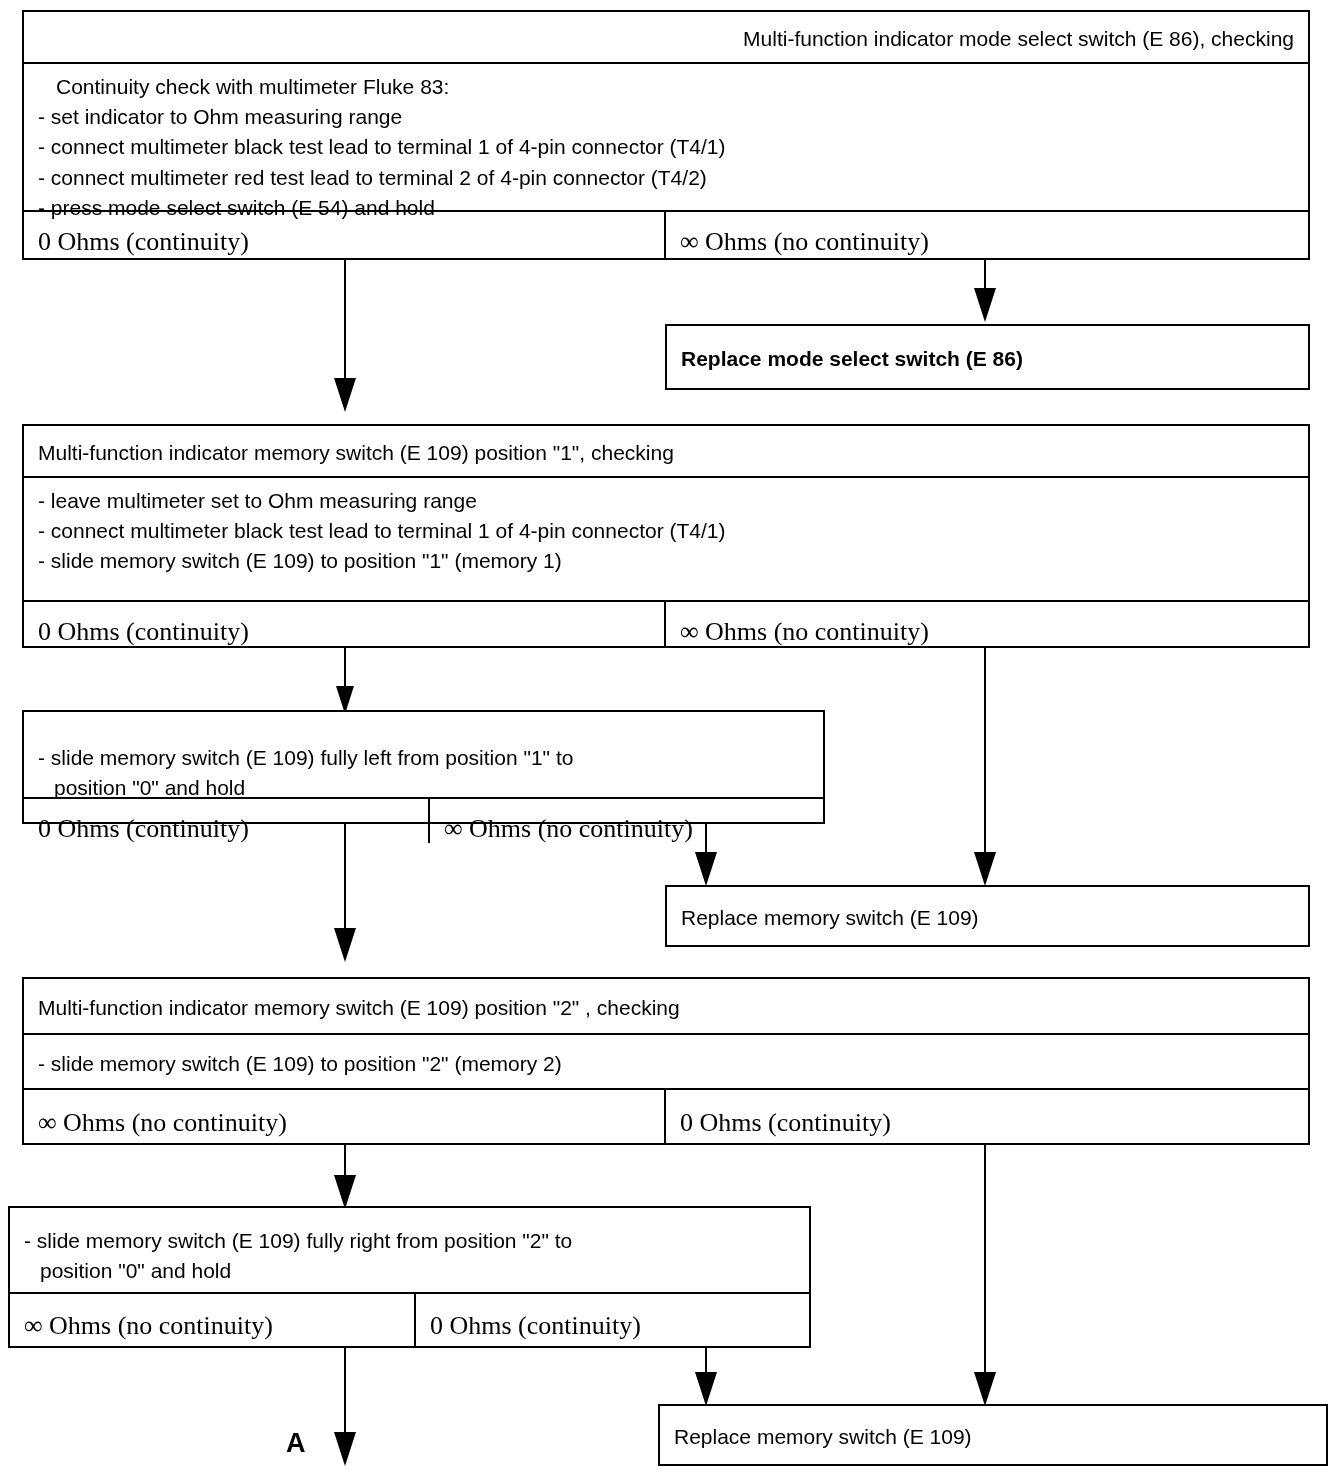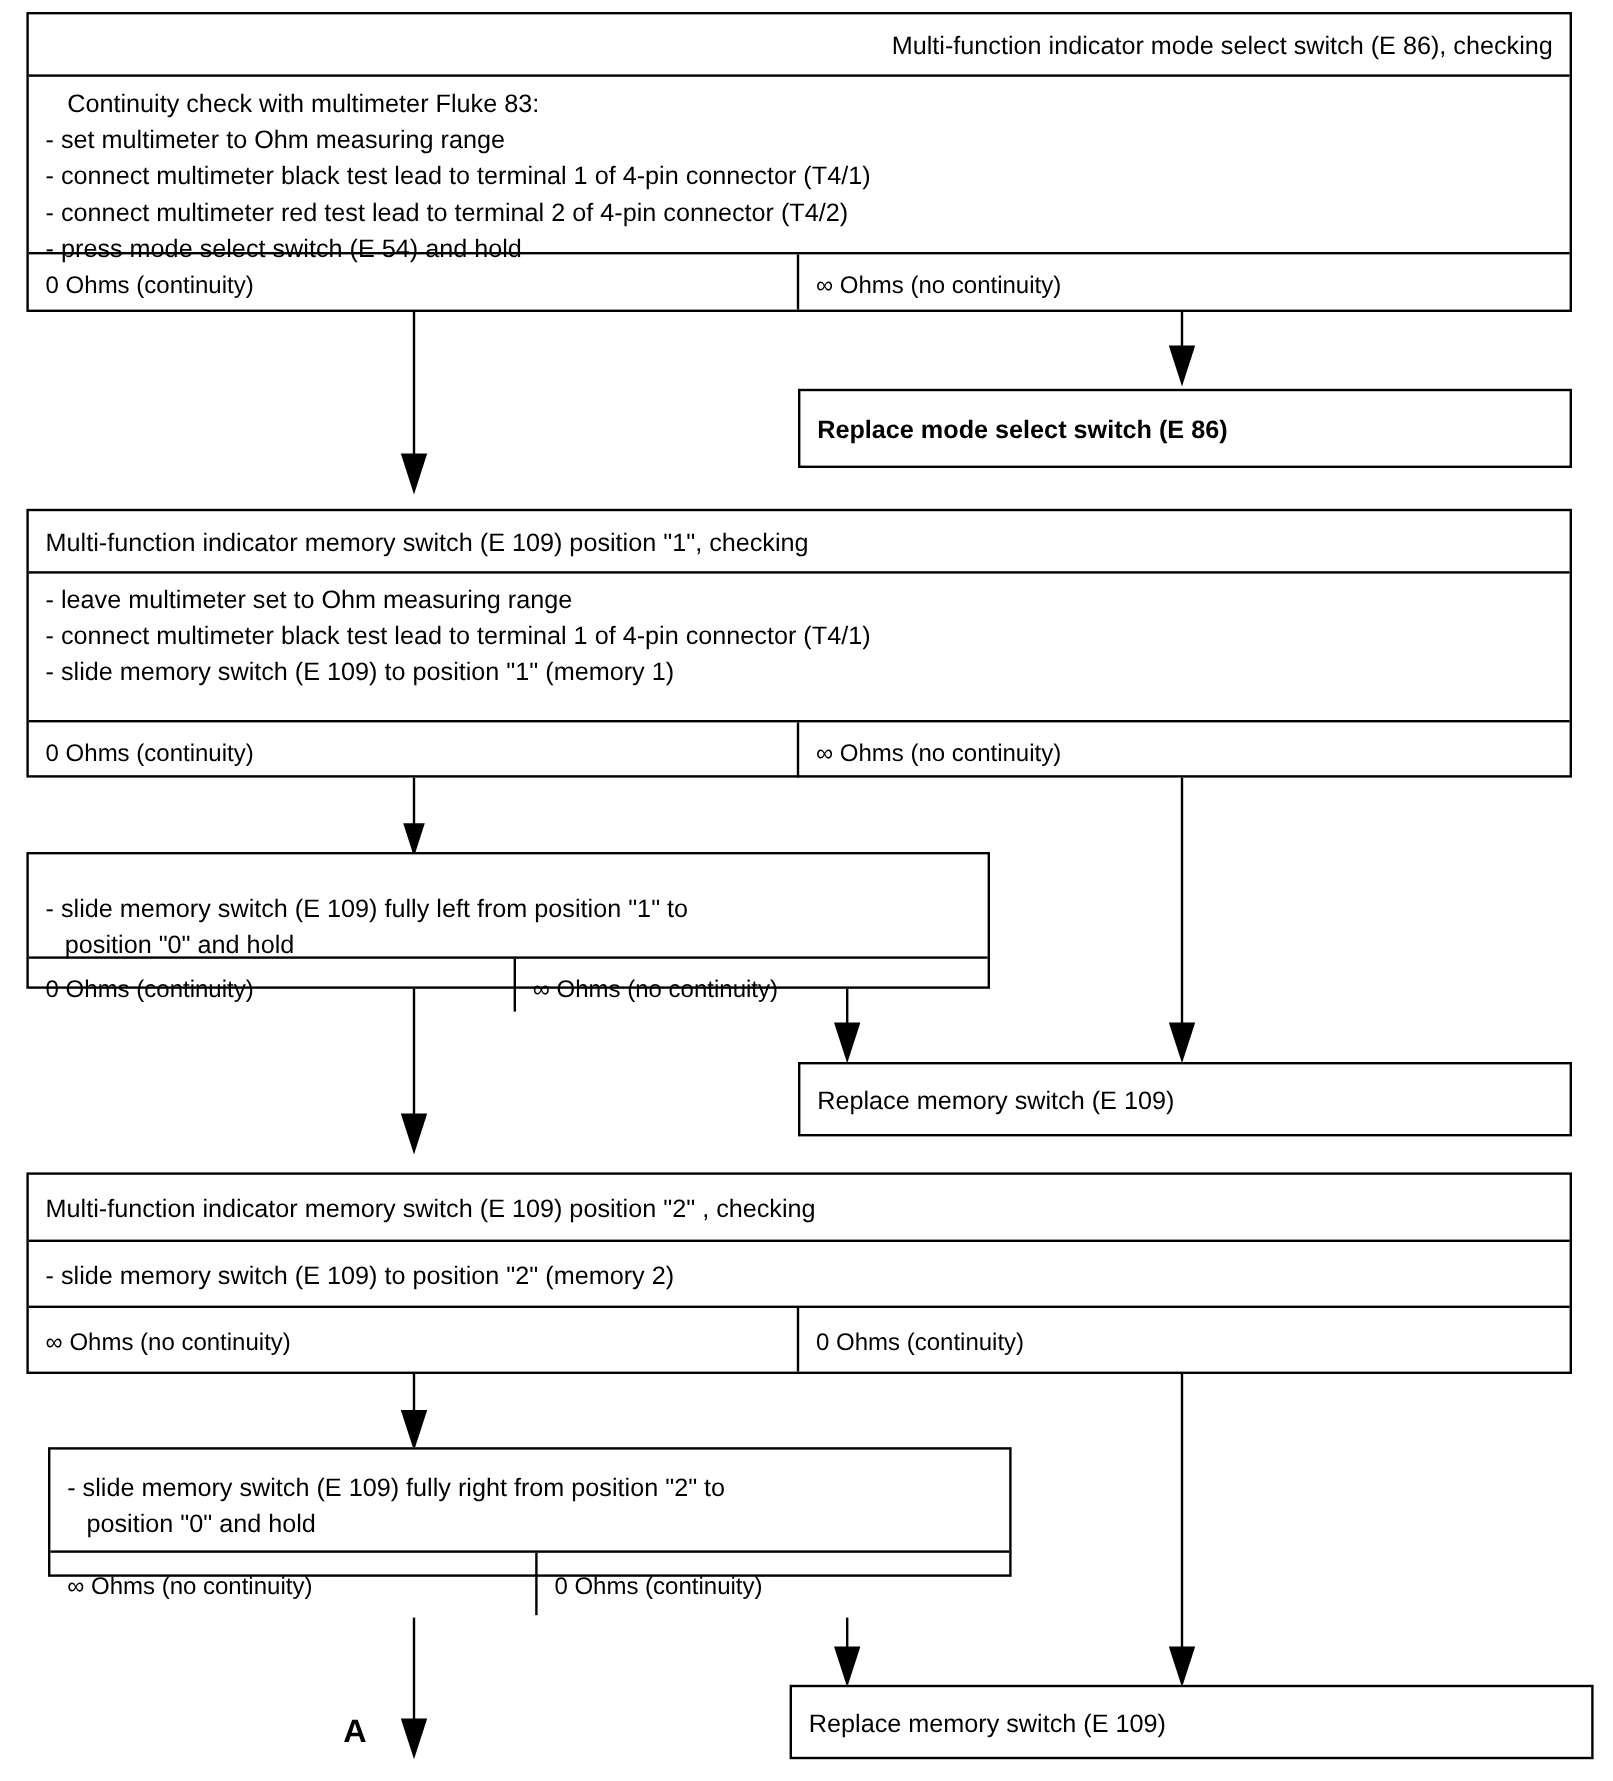--- a/index.html
+++ b/index.html
@@ -37,23 +37,24 @@
     position: relative;
     display: flex;
     box-sizing: border-box;
   }
   .split.sep {
     border-top: 2px solid #000000;
   }
   .cell {
     box-sizing: border-box;
     padding: 12px 14px;
-    font-size: 20px;
+    font-size: 26px;
     line-height: 1.4;
     white-space: nowrap;
+    font-family: Liberation Serif, serif;
   }
   .cell.right-cell {
     border-left: 2px solid #000000;
   }
   .steps {
     margin: 0;
     padding: 0;
     list-style: none;
   }
   .steps li {
@@ -101,21 +102,21 @@
 </head>
 <body>
 
 <div id="page">
 
   <div class="box" style="left:22px; top:10px; width:1288px; height:250px;">
     <div class="row" style="height:50px; padding-top:12px;text-align:right;">Multi-function indicator mode select switch (E 86), checking</div>
     <div class="row sep" style="height:148px; padding-top:8px;">
       <ul class="steps">
         <li class="lead">Continuity check with multimeter Fluke 83:</li>
-        <li>- set multimeter to Ohm measuring range</li>
+        <li>- set indicator to Ohm measuring range</li>
         <li>- connect multimeter black test lead to terminal 1 of 4-pin connector (T4/1)</li>
         <li>- connect multimeter red test lead to terminal 2 of 4-pin connector (T4/2)</li>
         <li>- press mode select switch (E 54) and hold</li>
       </ul>
     </div>
     <div class="split sep" style="height:48px;">
       <div class="cell" style="width:641px;">0 Ohms (continuity)</div>
       <div class="cell right-cell" style="width:645px;">∞ Ohms (no continuity)</div>
     </div>
   </div>
@@ -180,21 +181,21 @@
       <div class="cell right-cell" style="width:645px; padding-top:15px;">0 Ohms (continuity)</div>
     </div>
   </div>
 
   <div class="vline" style="left:344px; top:1145px; height:40px;"></div>
   <div class="arrowhead" style="left:334px; top:1175px;"></div>
 
   <div class="vline" style="left:984px; top:1145px; height:232px;"></div>
   <div class="arrowhead" style="left:974px; top:1372px;"></div>
 
-  <div class="box" style="left:40px; top:1206px; width:803px; height:108px;">
+  <div class="box" style="left:8px; top:1206px; width:803px; height:142px;">
     <div class="row wrapline" style="height:84px; padding-top:18px;">
       <span>- slide memory switch (E 109) fully right from position "2" to</span>
       <span class="cont">position "0" and hold</span>
     </div>
     <div class="split sep" style="height:54px;">
       <div class="cell" style="width:404px; padding-top:14px;">∞ Ohms (no continuity)</div>
       <div class="cell right-cell" style="width:395px; padding-top:14px;">0 Ohms (continuity)</div>
     </div>
   </div>
 

